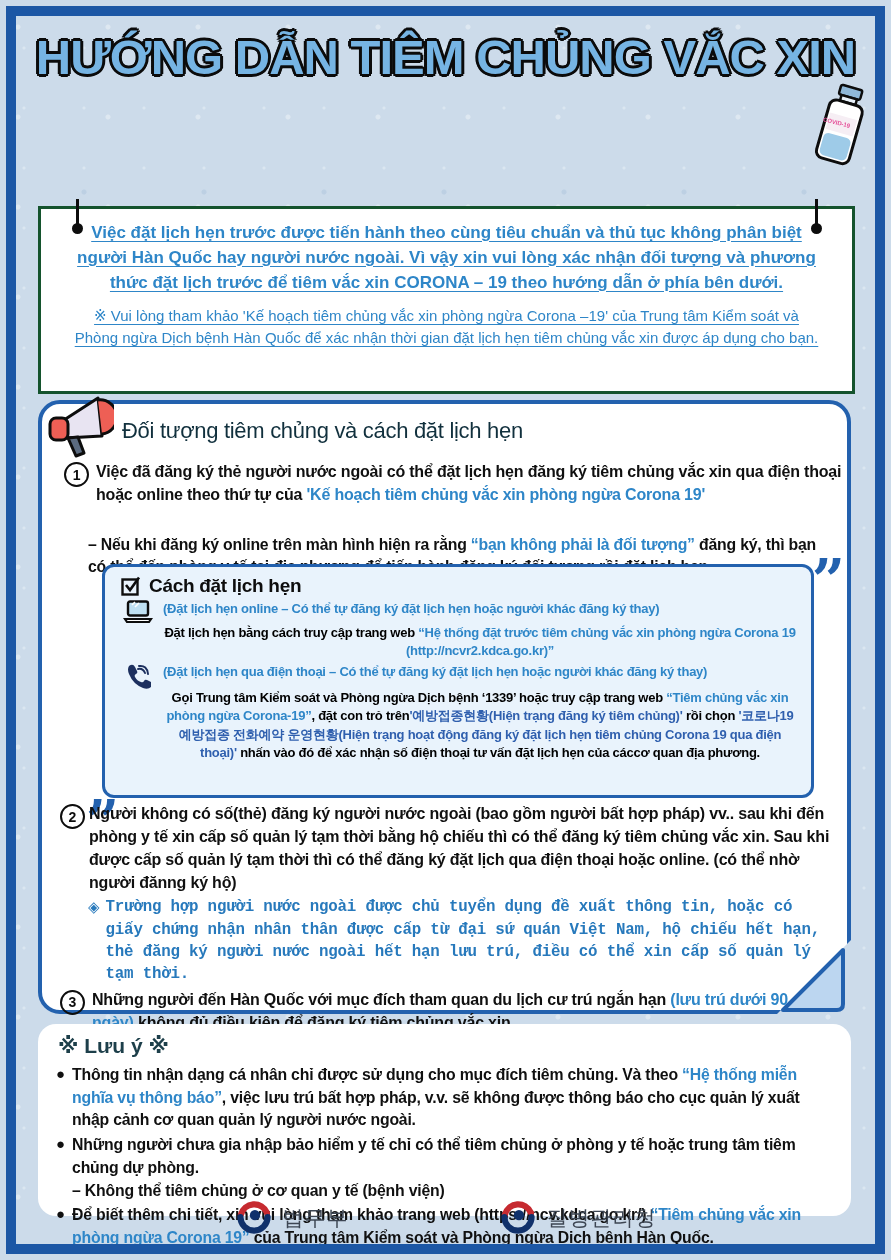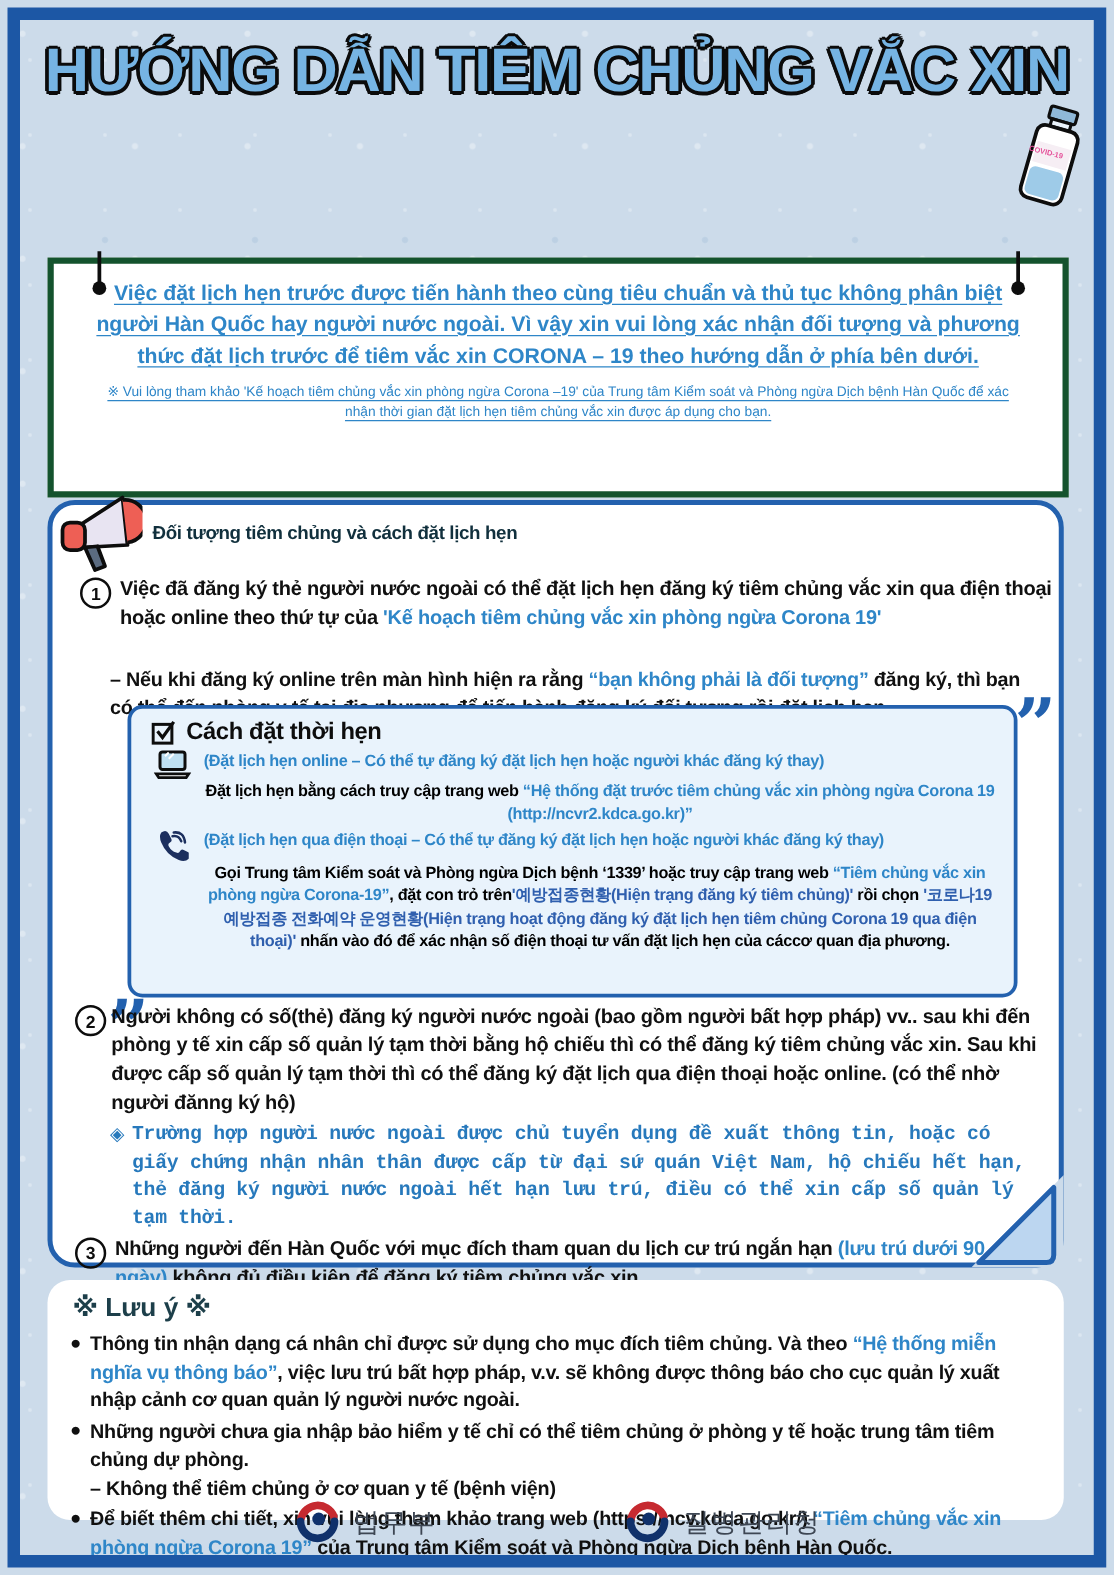--- a/index.html
+++ b/index.html
@@ -25,39 +25,39 @@
   .t-blue{color:#76b4e3;font-size:49px;}
   .t-line2{font-size:52px;}
   .t-white{color:#ffffff;font-size:37px;margin-top:6px;}
 
   .vial{position:absolute;top:84px;right:24px;width:52px;height:84px;transform:rotate(16deg);z-index:3;}
   .vial .lbl{position:absolute;top:37px;left:7px;font-size:6px;font-weight:700;color:#e5529a;transform:rotate(-2deg);}
 
   
   .notice{
     position:absolute;left:38px;right:36px;top:206px;height:160px;
-    background:#ffffff;border:5px solid #14532d;padding:12px 30px 10px;text-align:center;z-index:2;
+    background:#ffffff;border:3px solid #14532d;padding:12px 30px 10px;text-align:center;z-index:2;
   }
   .notice p{margin:0;color:#2e86c8;text-decoration:underline;text-underline-offset:3px;}
   .notice .main{font-size:17px;font-weight:700;line-height:1.47;}
-  .notice .ref{font-size:11px;font-weight:400;line-height:1.45;margin-top:9px;}
+  .notice .ref{font-size:15px;font-weight:400;line-height:1.45;margin-top:9px;}
   .pin{position:absolute;width:16px;height:40px;top:-10px;z-index:5;}
   .pin .stem{position:absolute;left:7px;top:0;width:2.5px;height:26px;background:#0d0d0d;}
   .pin .ball{position:absolute;left:3px;top:24px;width:11px;height:11px;border-radius:50%;background:#0d0d0d;}
   .pin.l{left:28px;} .pin.r{right:28px;}
 
   
   .mainbox{
     position:absolute;left:38px;right:40px;top:400px;height:606px;
     background:#ffffff;border:4px solid #2361ae;border-radius:22px;z-index:2;
   }
   .curl{position:absolute;right:-4px;bottom:-4px;width:74px;height:74px;z-index:6;}
 
   .megaphone{position:absolute;left:-2px;top:-12px;width:74px;height:72px;z-index:4;}
-  .sec-head{position:absolute;left:80px;top:14px;font-size:15px;font-weight:700;color:#11303d;letter-spacing:-0.3px;}
+  .sec-head{position:absolute;left:80px;top:14px;font-size:22px;font-weight:400;color:#11303d;letter-spacing:-0.3px;}
 
   .item{position:absolute;display:flex;gap:7px;letter-spacing:-0.2px;}
   .num{
     flex:0 0 auto;width:21px;height:21px;margin-top:2px;border:2px solid #0d0d0d;border-radius:50%;
     display:flex;align-items:center;justify-content:center;font-size:14px;font-weight:700;color:#0d0d0d;
   }
   .item p{margin:0;font-size:16px;font-weight:700;color:#101010;line-height:1.45;}
   .blue{color:#2e86c8;}
   .royal{color:#2f5fae;}
 
@@ -155,21 +155,21 @@
 
   <div class="howto">
     <div class="q tr">”</div>
     <div class="q bl">„</div>
 
     <div class="hd">
       <svg width="20" height="20" viewBox="0 0 20 20">
         <rect x="1.5" y="3.5" width="15" height="15" fill="none" stroke="#0d0d0d" stroke-width="2.4"></rect>
         <path d="M5 9 l4 5 L18 1.5" fill="none" stroke="#0d0d0d" stroke-width="2.6"></path>
       </svg>
-      <span class="txt">Cách đặt thời hẹn</span>
+      <span class="txt">Cách đặt lịch hẹn</span>
     </div>
 
     <div class="hrow">
       <span class="ic">
         <svg width="30" height="24" viewBox="0 0 30 24">
           <rect x="5" y="1.5" width="20" height="14" rx="2" fill="#bfe0f2" stroke="#0d0d0d" stroke-width="2.4"></rect>
           <path d="M2 19 h26 l-2 3 h-22 z" fill="#ffffff" stroke="#0d0d0d" stroke-width="2.2"></path>
           <path d="M9 5 l3 -3 M12 7 l4 -4" stroke="#ffffff" stroke-width="1.6"></path>
         </svg>
       </span>

